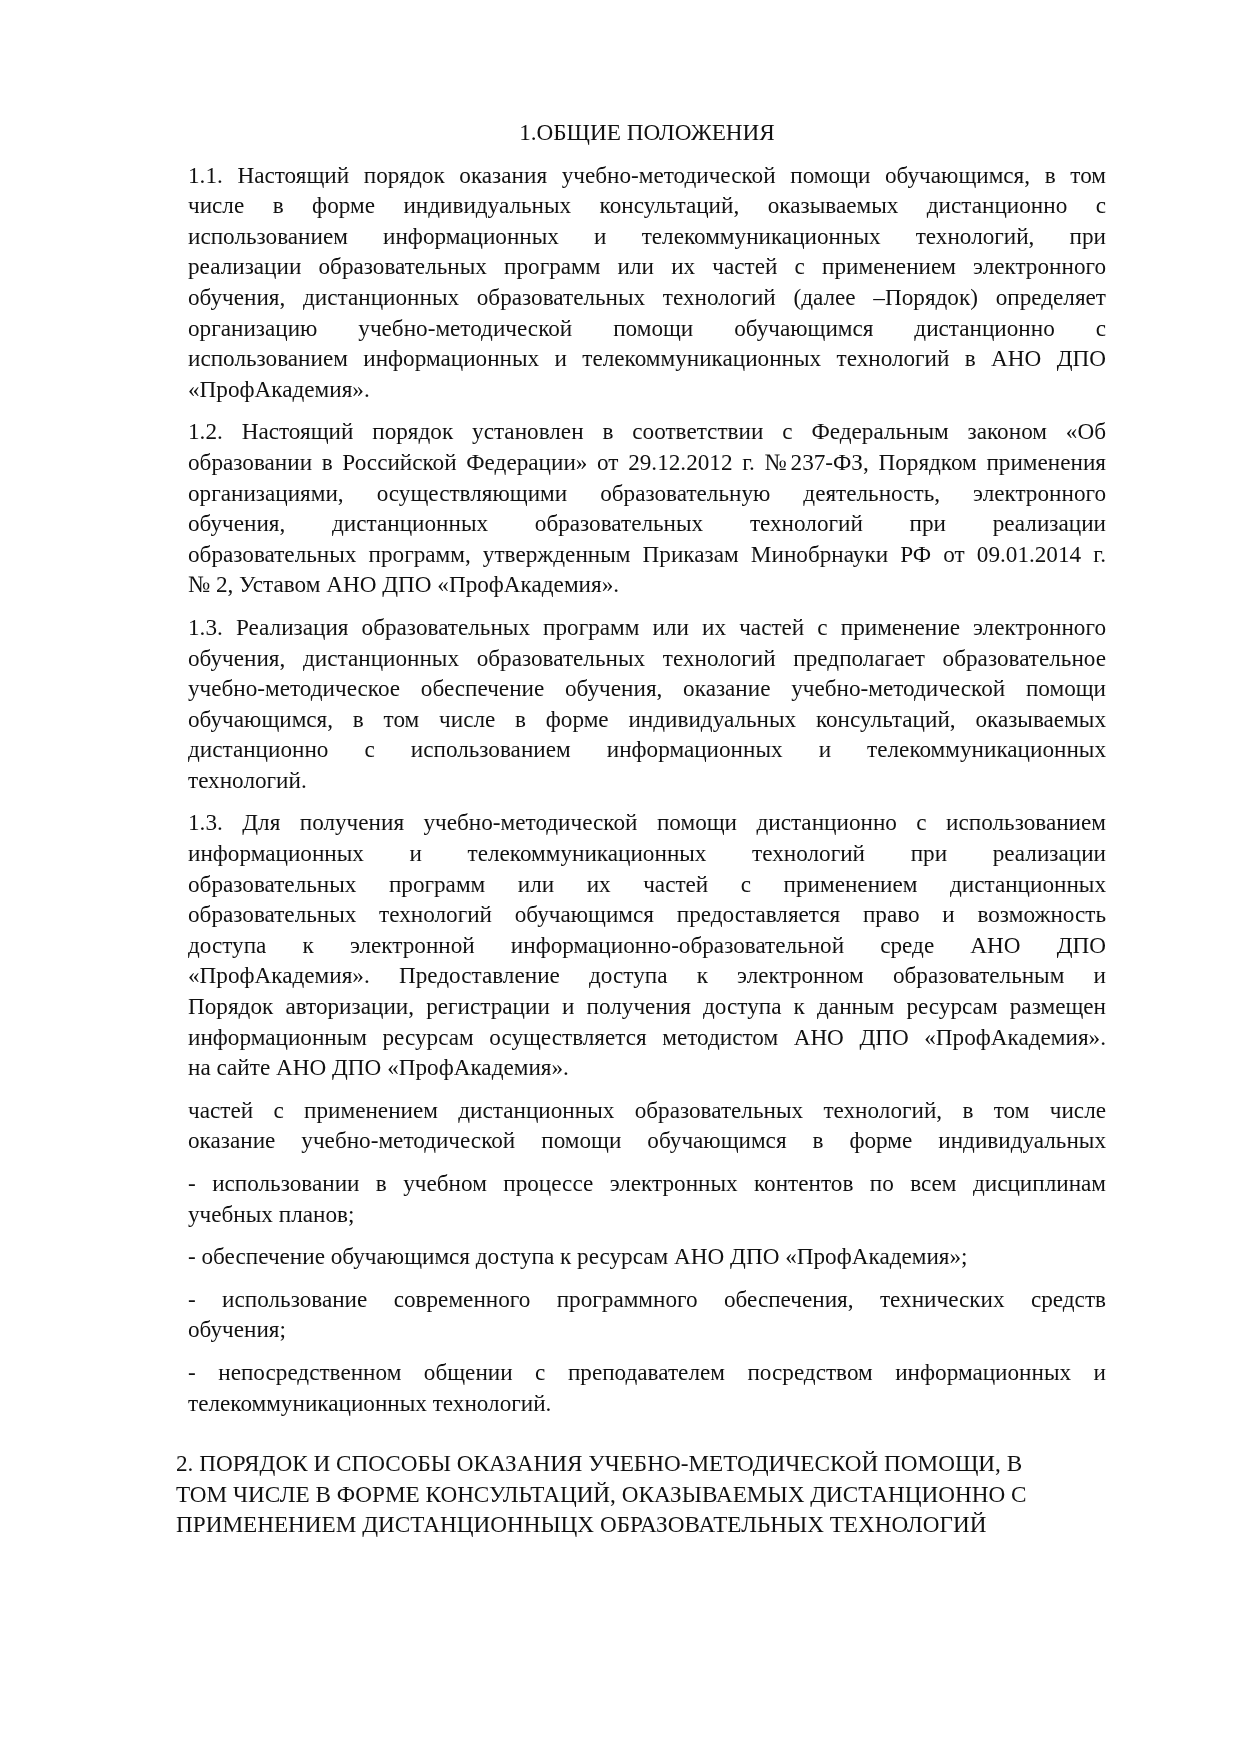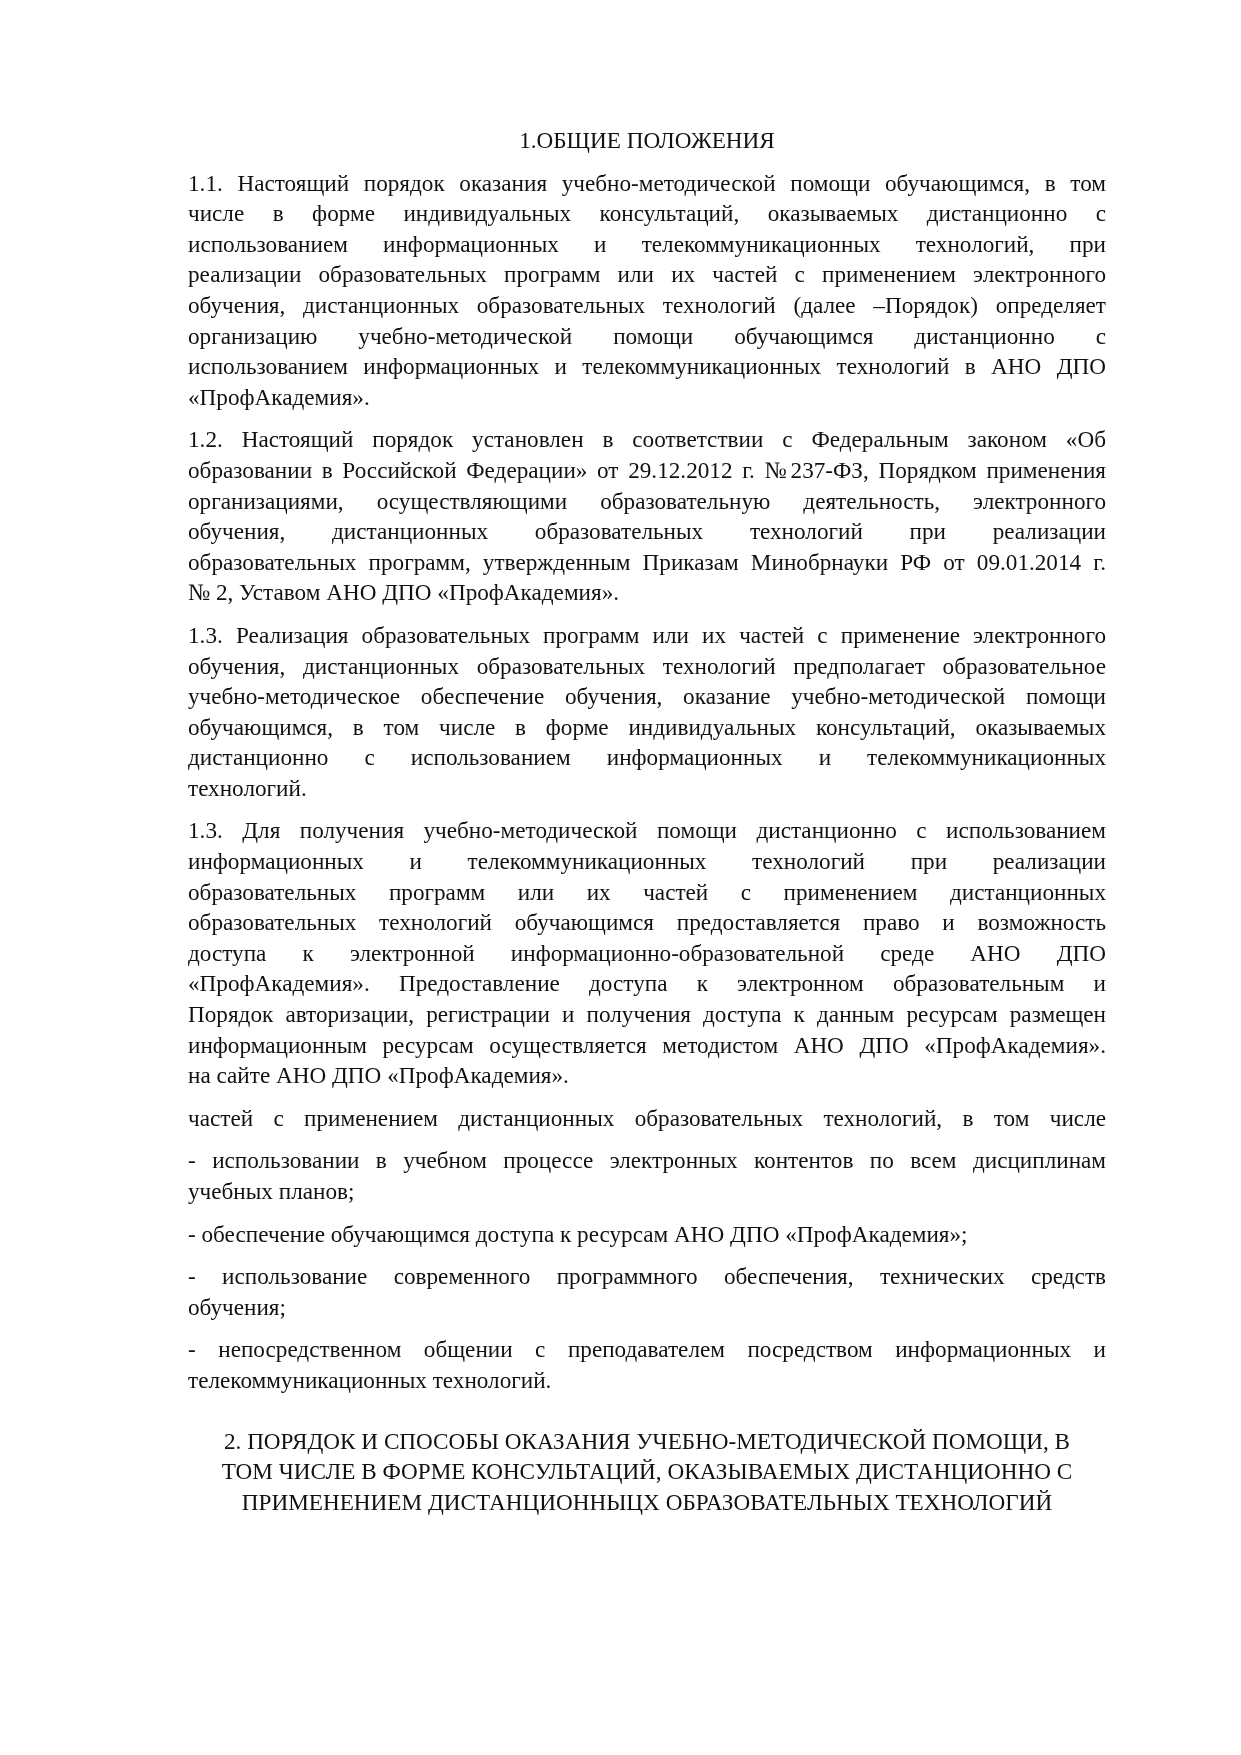--- a/index.html
+++ b/index.html
@@ -9,37 +9,37 @@
     left: 176px;
     top: 117px;
     width: 942px;
     font-family: "Liberation Serif", "DejaVu Serif", serif;
     font-size: 23.2px;
     line-height: 30.6px;
     color: #111111;
   }
   .heading {
     text-align: center;
-    margin: 8px;
+    margin: 0;
   }
   .heading-2 { margin-top: 30px; }
   .para { margin: 12px; }
   .line {
     display: block;
     text-align: justify;
     text-align-last: justify;
     white-space: nowrap;
     height: 30.6px;
   }
   .line.last {
     text-align-last: left;
   }
   .hline {
     display: block;
-    text-align: center;
+    text-align: left;
     white-space: nowrap;
   }
 </style>
 </head>
 <body>
 
 <div class="page">
   <h1 class="heading" style="font-size:23.2px;font-weight:normal;">1.ОБЩИЕ ПОЛОЖЕНИЯ</h1>
   <div id="s1">
       <p class="para">
@@ -74,20 +74,21 @@
         <span class="line">образовательных программ или их частей с применением дистанционных</span>
         <span class="line">образовательных технологий обучающимся предоставляется право и возможность</span>
         <span class="line">доступа к электронной информационно-образовательной среде АНО ДПО</span>
         <span class="line">«ПрофАкадемия». Предоставление доступа к электронном образовательным и</span>
         <span class="line">Порядок авторизации, регистрации и получения доступа к данным ресурсам размещен</span>
         <span class="line">информационным ресурсам осуществляется методистом АНО ДПО «ПрофАкадемия».</span>
         <span class="line last">на сайте АНО ДПО «ПрофАкадемия».</span>
       </p>
       <p class="para">
         <span class="line">частей с применением дистанционных образовательных технологий, в том числе</span>
+        <span class="line">оказание учебно-методической помощи обучающимся в форме индивидуальных</span>
       </p>
       <p class="para">
         <span class="line">- использовании в учебном процессе электронных контентов по всем дисциплинам</span>
         <span class="line last">учебных планов;</span>
       </p>
       <p class="para">
         <span class="line last">- обеспечение обучающимся доступа к ресурсам АНО ДПО «ПрофАкадемия»;</span>
       </p>
       <p class="para">
         <span class="line">- использование современного программного обеспечения, технических средств</span>

